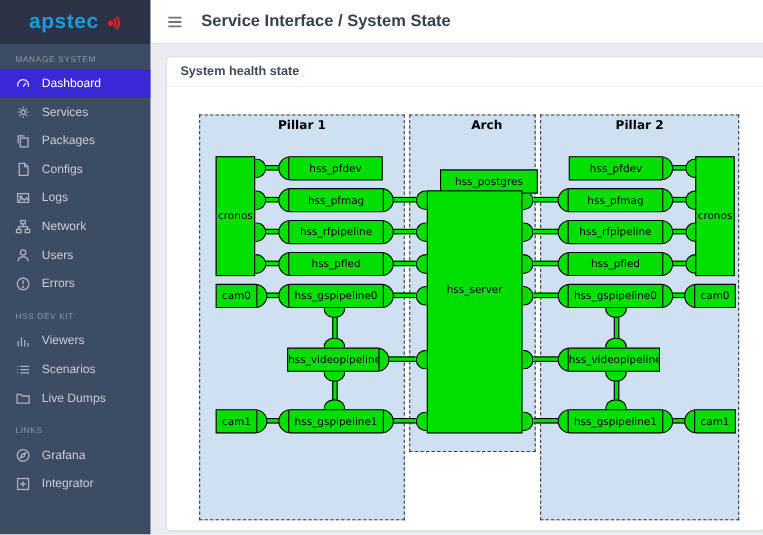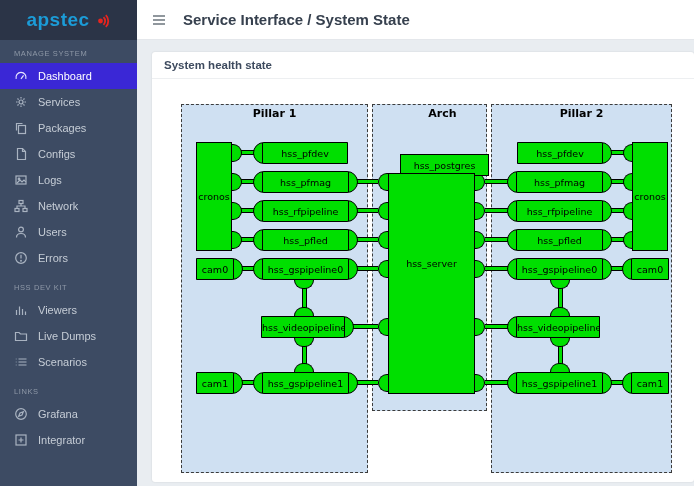--- a/index.html
+++ b/index.html
@@ -155,32 +155,32 @@
     <span class="icon">
         <svg viewBox="0 0 14 14">
           <path d="M2.5 12V7M5.5 12V3.5M8.5 12V6M11.5 12V8.5"></path>
         </svg>
       </span>
     <span>Viewers</span>
   </div>
   <div class="nav-item">
     <span class="icon">
         <svg viewBox="0 0 14 14">
+          <path d="M4.5 4h8M4.5 7h8M4.5 10h8M1.8 4h.7M1.8 7h.7M1.8 10h.7"></path>
+        </svg>
+      </span>
+    <span>Scenarios</span>
+  </div>
+  <div class="nav-item">
+    <span class="icon">
+        <svg viewBox="0 0 14 14">
           <path d="M1.5 11.5v-8h3.5l1.5 1.5h6v6.5z"></path>
         </svg>
       </span>
     <span>Live Dumps</span>
-  </div>
-  <div class="nav-item">
-    <span class="icon">
-        <svg viewBox="0 0 14 14">
-          <path d="M4.5 4h8M4.5 7h8M4.5 10h8M1.8 4h.7M1.8 7h.7M1.8 10h.7"></path>
-        </svg>
-      </span>
-    <span>Scenarios</span>
   </div>
 
   <div class="section-label">LINKS</div>
 
   <div class="nav-item">
     <span class="icon">
         <svg viewBox="0 0 14 14">
           <circle cx="7" cy="7" r="5.3"></circle>
           <path d="M9.3 4.7L8 8 4.7 9.3 6 6z"></path>
         </svg>

